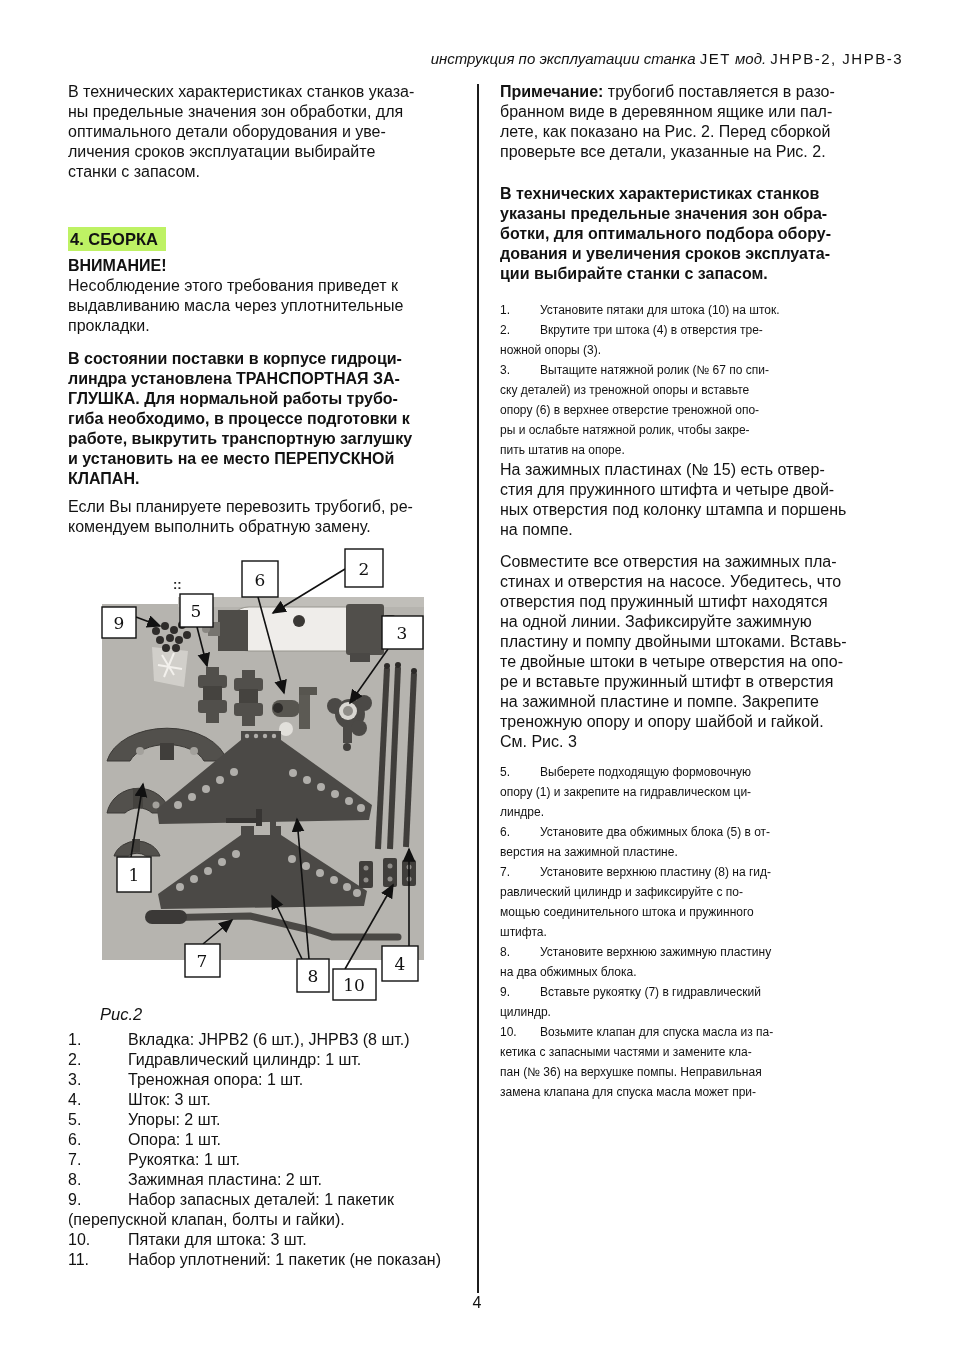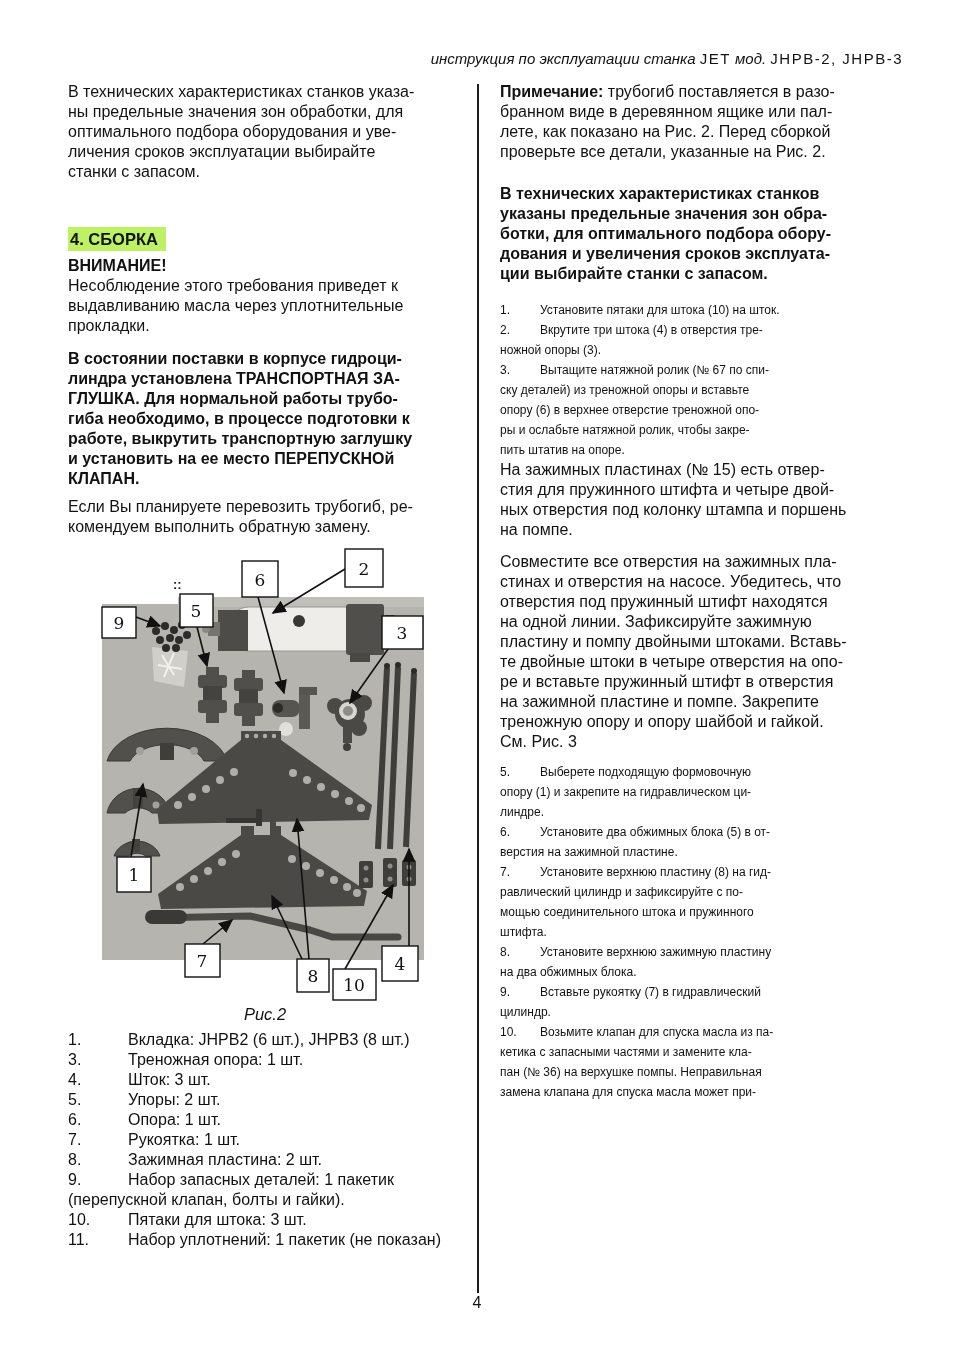--- a/index.html
+++ b/index.html
@@ -22,36 +22,36 @@
   .mb45{margin-bottom:45px;}
   .section-wrap{margin:0 0 5px;}
   .section-h{display:inline-block;background:#bef264;font-weight:bold;font-size:16.5px;
     line-height:20px;padding:2px 8px 2px 2px;}
   .step{white-space:pre-line;font-size:12px;line-height:20px;margin:0;}
   .step .num{display:inline-block;width:40px;}
   .li{white-space:pre-line;font-size:16px;line-height:20px;margin:0;}
   .li .lnum{display:inline-block;width:60px;}
   .fig{position:relative;margin:0 0 0 32px;width:330px;height:455px;}
   .fig svg{display:block;}
-  .caption{font-style:italic;font-size:16.5px;line-height:20px;text-align:center;
+  .caption{font-style:italic;font-size:16.5px;line-height:20px;text-align:left;
     width:330px;margin:2px 0 6px 32px;}
   .pageno{position:absolute;top:1294px;left:462px;width:30px;text-align:center;font-size:16px;}
   .co-num{font-family:"DejaVu Serif",serif;font-size:17px;}
 </style>
 </head>
 <body>
 
 <div class="page-header"><span class="it">инструкция по эксплуатации станка</span> <span class="sp">JET</span> <span class="it">мод.</span> <span class="sp">JHPB-2, JHPB-3</span></div>
 
 <div class="divider"></div>
 
 <div class="col col-left">
   <p class="p mb45">В технических характеристиках станков указа-
 ны предельные значения зон обработки, для
-оптимального подбора оборудования и уве-
+оптимального детали оборудования и уве-
 личения сроков эксплуатации выбирайте
 станки с запасом.</p>
 
   <div class="section-wrap"><span class="section-h">4. СБОРКА</span></div>
 
   <p class="p b mb2">ВНИМАНИЕ!</p>
   <p class="p mb13">Несоблюдение этого требования приведет к
 выдавливанию масла через уплотнительные
 прокладки.</p>
   <p class="p b mb8">В состоянии поставки в корпусе гидроци-
@@ -280,20 +280,21 @@
           <text class="co-num" x="300" y="423" text-anchor="middle" fill="#111">4</text>
         </g>
       </g>
     </svg>
   </div>
 
   <p class="caption">Рис.2</p>
 
   <div class="plist">
     <div class="li"><span class="lnum">1.</span><span>Вкладка: JHPB2 (6 шт.), JHPB3 (8 шт.)</span></div>
+    <div class="li"><span class="lnum">2.</span><span>Гидравлический цилиндр: 1 шт.</span></div>
     <div class="li"><span class="lnum">3.</span><span>Треножная опора: 1 шт.</span></div>
     <div class="li"><span class="lnum">4.</span><span>Шток: 3 шт.</span></div>
     <div class="li"><span class="lnum">5.</span><span>Упоры: 2 шт.</span></div>
     <div class="li"><span class="lnum">6.</span><span>Опора: 1 шт.</span></div>
     <div class="li"><span class="lnum">7.</span><span>Рукоятка: 1 шт.</span></div>
     <div class="li"><span class="lnum">8.</span><span>Зажимная пластина: 2 шт.</span></div>
     <div class="li"><span class="lnum">9.</span><span>Набор запасных деталей: 1 пакетик
 (перепускной клапан, болты и гайки).</span></div>
     <div class="li"><span class="lnum">10.</span><span>Пятаки для штока: 3 шт.</span></div>
     <div class="li"><span class="lnum">11.</span><span>Набор уплотнений: 1 пакетик (не показан)</span></div>

